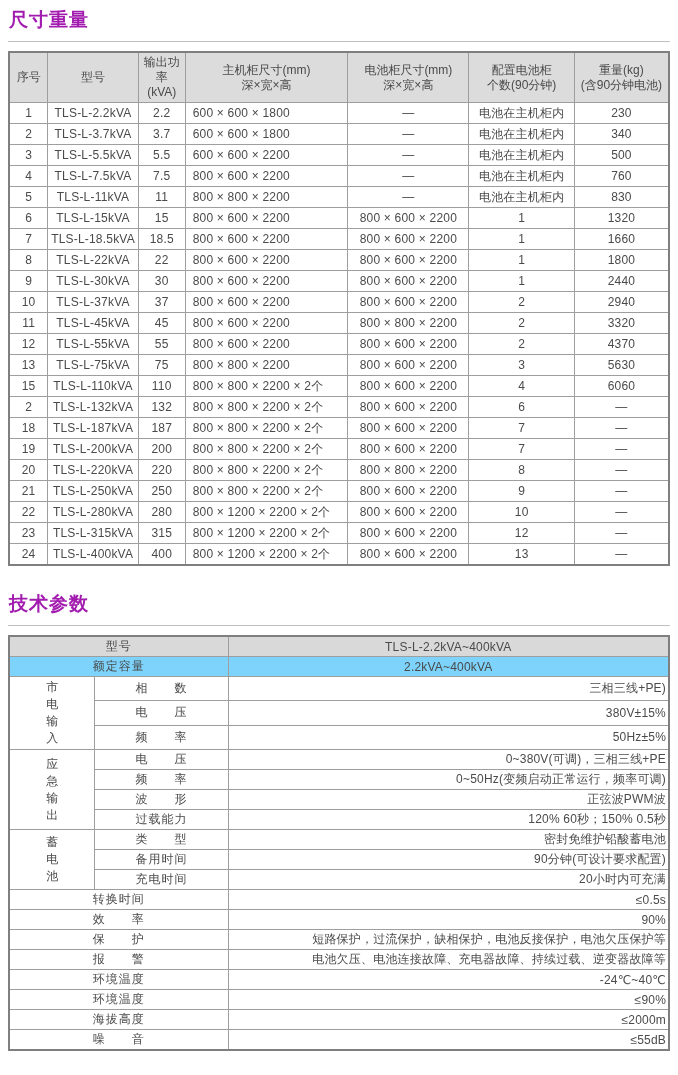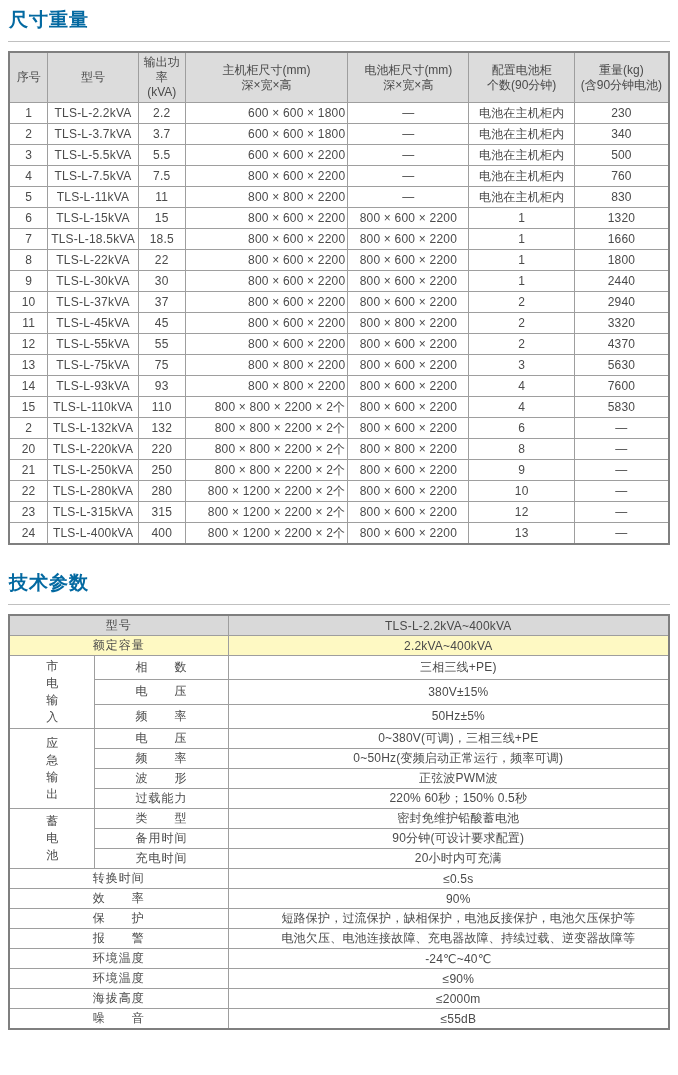--- a/index.html
+++ b/index.html
@@ -5,21 +5,21 @@
   html,body { margin:0; padding:0; background:#ffffff; }
   body {
     width:678px;
     font-family:"Liberation Sans","DejaVu Sans",sans-serif;
     color:#4a4a4a;
     -webkit-font-smoothing:antialiased;
   }
   .page { padding:8px 8px 12px 8px; }
 
   .section-title {
-    color:#0369a1;
+    color:#a21caf;
     font-size:19px;
     font-weight:bold;
     line-height:24px;
     letter-spacing:1px;
     margin:0 0 0 1px;
   }
   .title-rule {
     border:none;
     border-top:1px solid #c0c0c0;
     margin:9px 0 0 0;
@@ -45,35 +45,35 @@
 
   
   #t1 th {
     background:#dcdcdc;
     height:36px;
     line-height:15px;
     white-space:pre-line;
     padding:2px 1px;
   }
   #t1 td { height:18px; letter-spacing:0.2px; }
-  #t1 td.left { text-align:right; padding-left:7px; }
+  #t1 td.left { text-align:left; padding-left:7px; }
 
   
   #t2 td { height:17px; }
   #t2 td.vgroup {
     white-space:pre-line;
     line-height:17px;
     letter-spacing:0;
     padding:2px 0;
   }
   #t2 td.lbl { text-align:center; letter-spacing:1px; }
-  #t2 td.val { text-align:center; padding-left:22px; letter-spacing:0.2px; }
+  #t2 td.val { text-align:right; padding-left:22px; letter-spacing:0.2px; }
   #t2 td.val.center { text-align:center; padding-left:2px; }
   #t2 .shade1 { background:#d9d9d9; }
-  #t2 .shade2 { background:#fef9c3; }
+  #t2 .shade2 { background:#7dd3fc; }
 </style>
 </head>
 <body>
 
 <div class="page">
 
   <div class="section-1">
     <h2 class="section-title">尺寸重量</h2>
     <hr class="title-rule">
     <table id="t1">
@@ -214,44 +214,53 @@
           <tr>
             <td>13</td>
             <td>TLS-L-75kVA</td>
             <td>75</td>
             <td class="left">800 × 800 × 2200</td>
             <td>800 × 600 × 2200</td>
             <td>3</td>
             <td>5630</td>
           </tr>
           <tr>
-            <td>14</td>
-            <td>TLS-L-93kVA</td>
-            <td>93</td>
-            <td class="left">800 × 800 × 2200</td>
-            <td>800 × 600 × 2200</td>
-            <td>4</td>
-            <td>7600</td>
-          </tr>
-          <tr>
             <td>15</td>
             <td>TLS-L-110kVA</td>
             <td>110</td>
             <td class="left">800 × 800 × 2200 × 2个</td>
             <td>800 × 600 × 2200</td>
             <td>4</td>
-            <td>5830</td>
+            <td>6060</td>
           </tr>
           <tr>
             <td>2</td>
             <td>TLS-L-132kVA</td>
             <td>132</td>
             <td class="left">800 × 800 × 2200 × 2个</td>
             <td>800 × 600 × 2200</td>
             <td>6</td>
+            <td>—</td>
+          </tr>
+          <tr>
+            <td>18</td>
+            <td>TLS-L-187kVA</td>
+            <td>187</td>
+            <td class="left">800 × 800 × 2200 × 2个</td>
+            <td>800 × 600 × 2200</td>
+            <td>7</td>
+            <td>—</td>
+          </tr>
+          <tr>
+            <td>19</td>
+            <td>TLS-L-200kVA</td>
+            <td>200</td>
+            <td class="left">800 × 800 × 2200 × 2个</td>
+            <td>800 × 600 × 2200</td>
+            <td>7</td>
             <td>—</td>
           </tr>
           <tr>
             <td>20</td>
             <td>TLS-L-220kVA</td>
             <td>220</td>
             <td class="left">800 × 800 × 2200 × 2个</td>
             <td>800 × 800 × 2200</td>
             <td>8</td>
             <td>—</td>
@@ -341,21 +350,21 @@
           <tr>
             <td class="lbl">频　　率</td>
             <td class="val">0~50Hz(变频启动正常运行，频率可调)</td>
           </tr>
           <tr>
             <td class="lbl">波　　形</td>
             <td class="val">正弦波PWM波</td>
           </tr>
           <tr>
             <td class="lbl">过载能力</td>
-            <td class="val">220% 60秒；150% 0.5秒</td>
+            <td class="val">120% 60秒；150% 0.5秒</td>
           </tr>
           <tr>
             <td class="vgroup" rowspan="3">蓄
 电
 池</td>
             <td class="lbl">类　　型</td>
             <td class="val">密封免维护铅酸蓄电池</td>
           </tr>
           <tr>
             <td class="lbl">备用时间</td>

